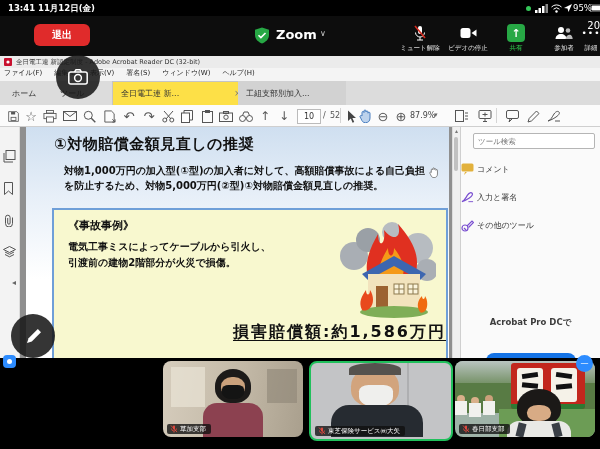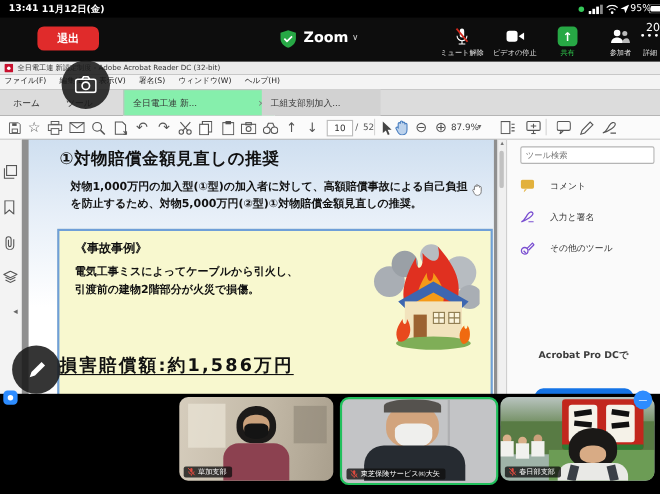--- a/index.html
+++ b/index.html
@@ -19,28 +19,28 @@
   .menubar{left:0;top:68px;width:600px;height:13px;background:#f4f4f4;color:#222;font-size:7px;display:flex;align-items:flex-start;gap:12px;padding-left:4px;box-sizing:border-box}
   .tabbar{left:0;top:81px;width:600px;height:24px;background:#dcdcdc;font-size:8px;color:#333}
   .doctab{position:absolute;height:24px;display:flex;align-items:center;padding:0 8px;box-sizing:border-box}
   .toolbar{left:0;top:105px;width:600px;height:22px;background:#fbfbfb;border-bottom:1px solid #cfcfcf;box-sizing:border-box}
   .tbi{position:absolute;top:108px;width:18px;height:16px;display:flex;align-items:center;justify-content:center;color:#555;font-size:12px}
   .navstrip{left:0;top:127px;width:20px;height:245px;background:#f3f3f3;border-right:1px solid #ddd;box-sizing:border-box}
   .nsi{position:absolute;left:3px;width:14px;height:14px;color:#555}
   .docarea{left:20px;top:127px;width:432px;height:245px;background:#8f8f8f}
   .scrollbar{left:452px;top:127px;width:8px;height:245px;background:#f0f0f0;border-left:1px solid #ddd;box-sizing:border-box}
   .panel{left:460px;top:127px;width:140px;height:245px;background:#fafafa;border-left:1px solid #cfcfcf;box-sizing:border-box}
-  .pitem{position:absolute;left:12px;display:flex;align-items:center;gap:14px;font-size:8px;color:#333}
+  .pitem{position:absolute;left:0;display:flex;align-items:center;gap:3px;font-size:8px;color:#333}
   
   .slide{left:26px;top:127px;width:423px;height:245px;overflow:hidden;
     background:linear-gradient(180deg,#cfdff0 0%,#e7eff8 28%,#ffffff 62%)}
   .slide-title{position:absolute;left:28px;top:8px;font-size:15px;font-weight:bold;color:#111;letter-spacing:.5px}
   .slide-body{position:absolute;left:38px;top:36px;width:368px;font-size:10px;font-weight:bold;color:#111;line-height:1.5}
   .casebox{position:absolute;left:26px;top:81px;width:396px;height:200px;background:#f8f8cf;border:2px solid #6f9fd8;box-sizing:border-box}
-  .amount{position:absolute;left:0;top:112px;width:100%;text-align:left;font-size:16px;font-weight:bold;color:#111;
+  .amount{position:absolute;left:0;top:112px;width:100%;text-align:right;font-size:16px;font-weight:bold;color:#111;
     text-decoration:underline;text-underline-offset:3px;letter-spacing:2px}
   .amtdetail{position:absolute;left:0;top:138px;width:100%;text-align:center;font-size:11px;font-weight:bold;color:#111;letter-spacing:1px}
   
   .roundbtn{border-radius:50%;background:rgba(25,25,25,.88);display:flex;align-items:center;justify-content:center}
   
   .strip{left:0;top:358px;width:600px;height:91px;background:#000}
   .tile{position:absolute;top:3px;width:140px;height:76px;border-radius:8px;overflow:hidden;background:#222}
   .nlabel{position:absolute;left:4px;bottom:3px;background:rgba(15,15,15,.78);border-radius:2px;color:#fff;
     font-size:6.5px;line-height:1;padding:2px 5px 2px 13px;display:flex;align-items:center;white-space:nowrap}
   .miniRed{position:absolute;left:3px;top:1.5px;width:8px;height:8px}
@@ -155,21 +155,21 @@
     <span>編集(E)</span>
     <span>表示(V)</span>
     <span>署名(S)</span>
     <span>ウィンドウ(W)</span>
     <span>ヘルプ(H)</span>
   </div>
 
   <div class="abs tabbar">
     <span class="doctab" style="left:4px">ホーム</span>
     <span class="doctab" style="left:52px">ツール</span>
-    <div class="doctab" style="left:112px;width:138px;background:#86efac;border:1px solid #c4c4c4;border-bottom:none">
+    <div class="doctab" style="left:112px;width:138px;background:#fde047;border:1px solid #c4c4c4;border-bottom:none">
       <span style="flex:1;overflow:hidden;white-space:nowrap">全日電工連 新...</span>
       <span style="color:#777;margin-left:4px">×</span>
     </div>
     <div class="doctab" style="left:238px;width:108px;background:#d2d2d2">
       <span style="overflow:hidden;white-space:nowrap">工組支部別加入...</span>
     </div>
   </div>
 
   <div class="abs toolbar"></div>
   <span class="abs tbi ico" style="left:4px">

